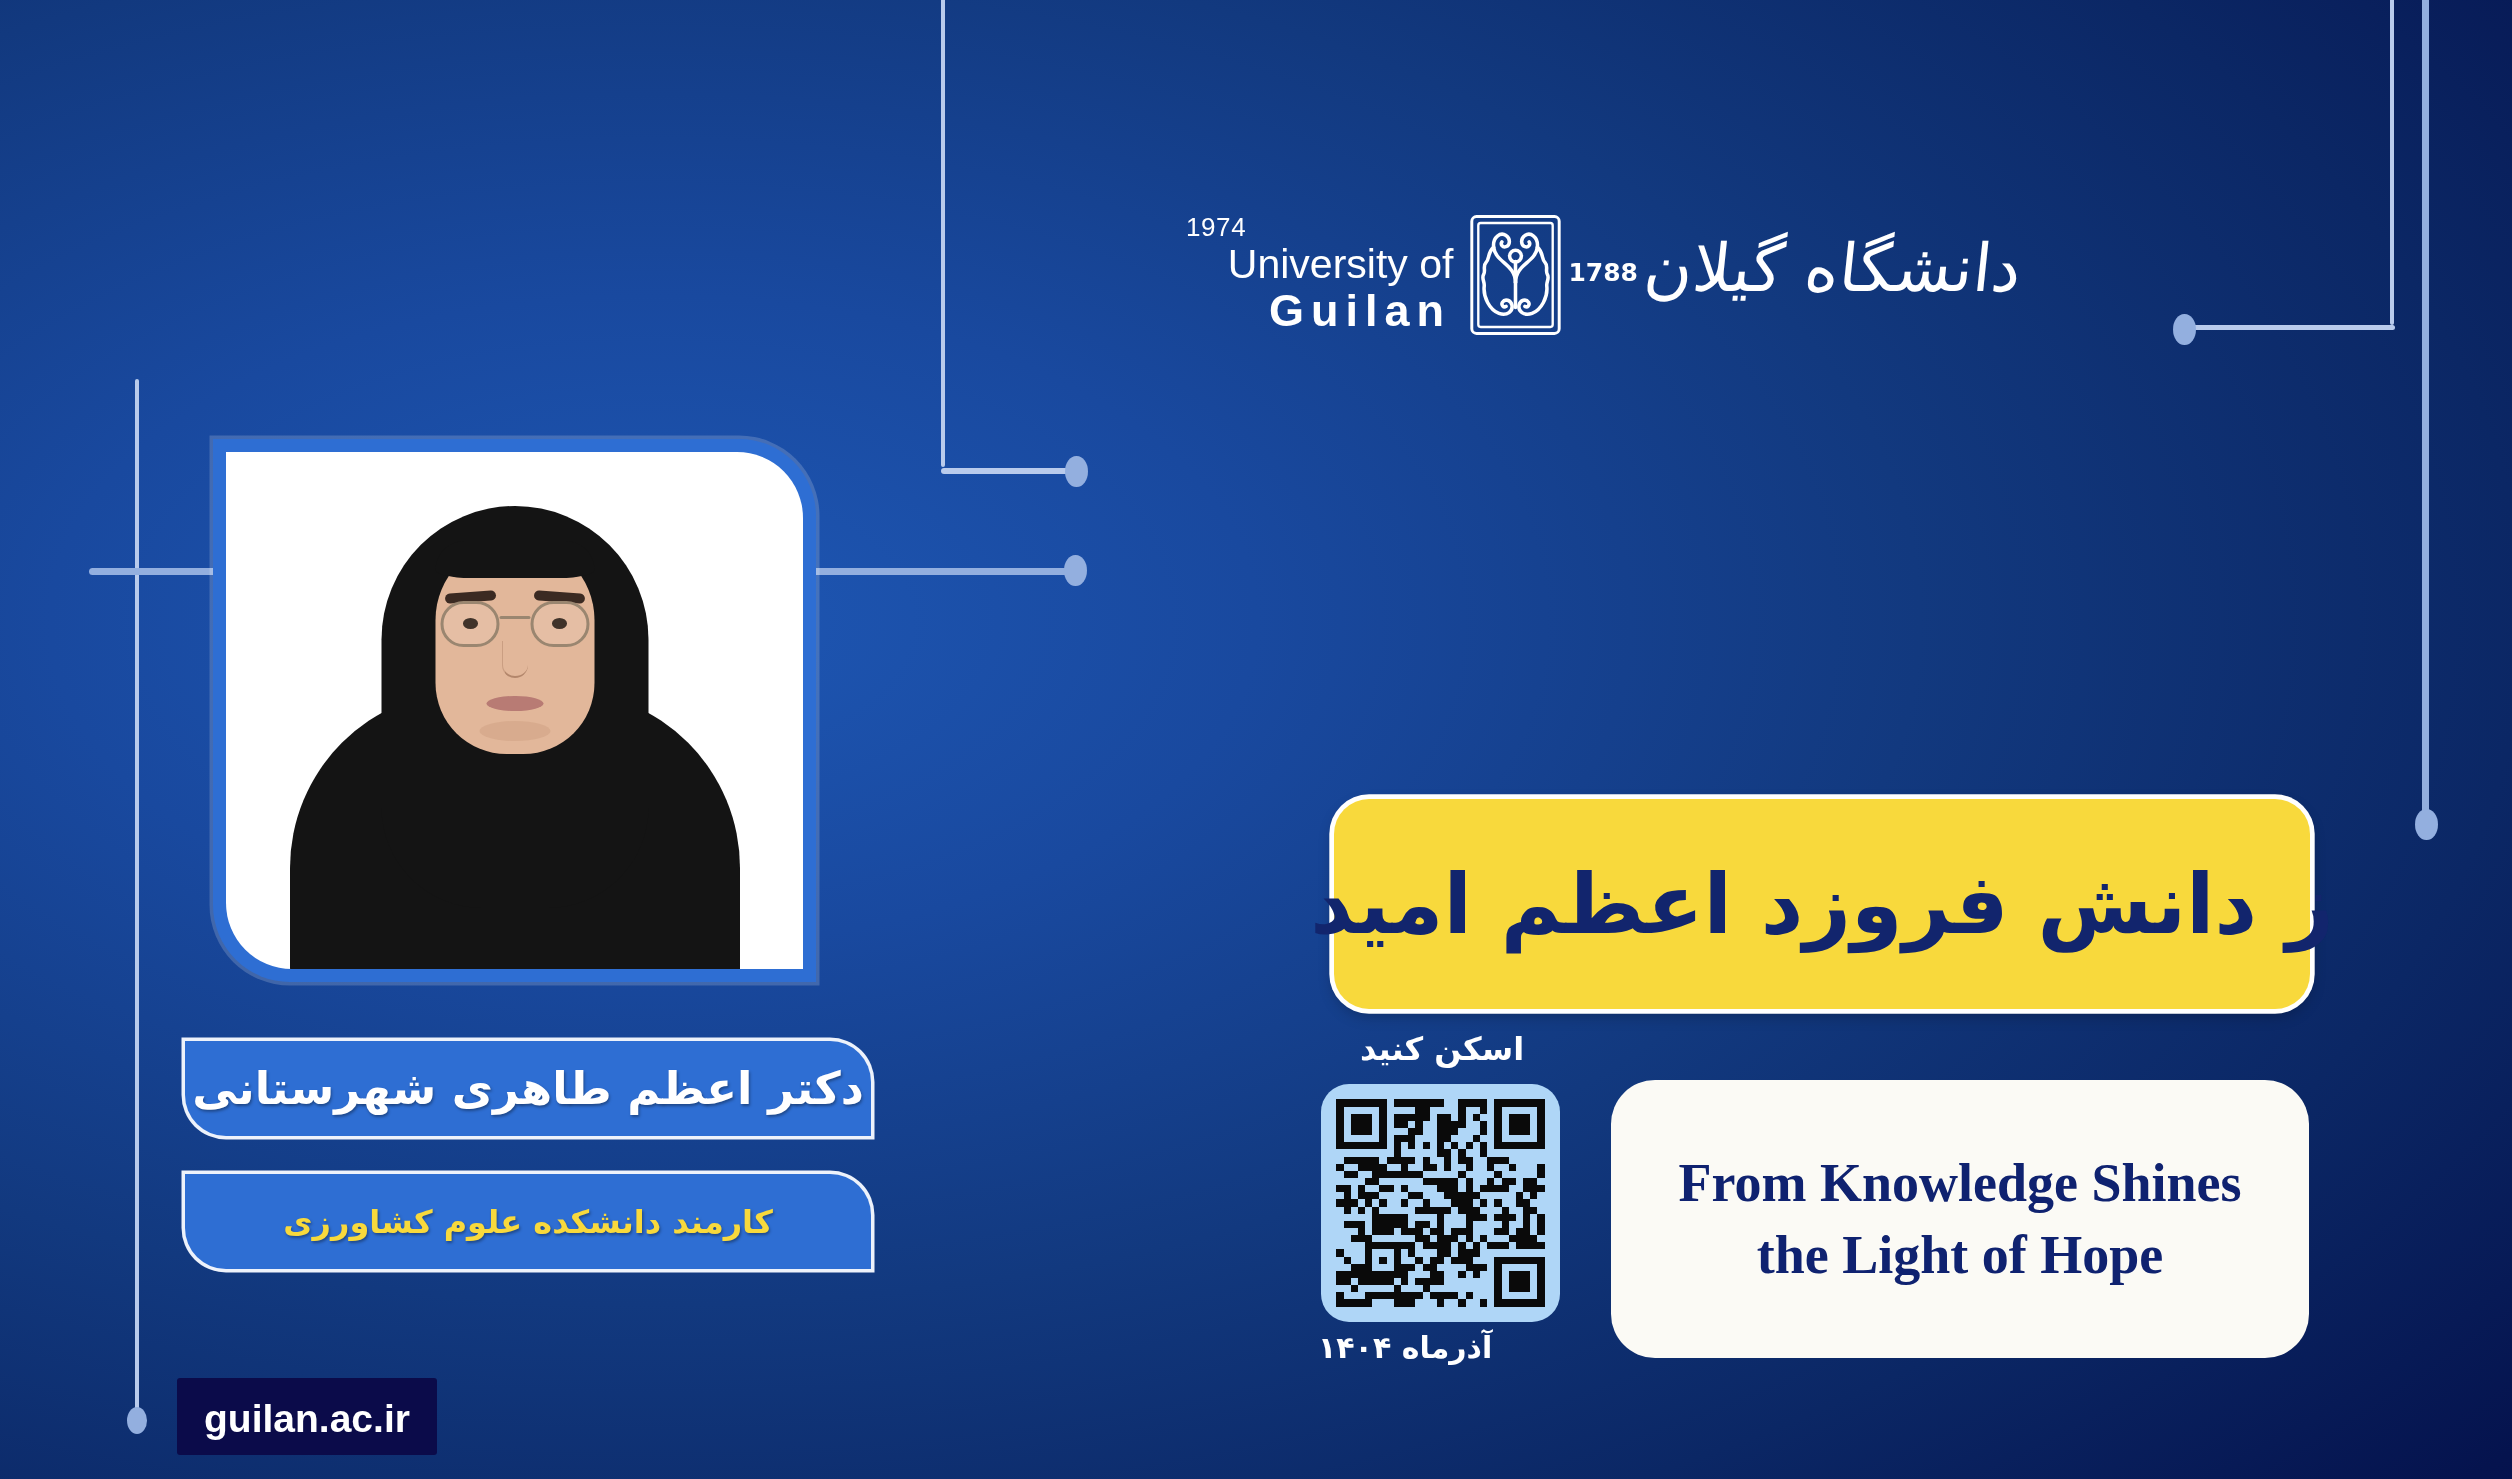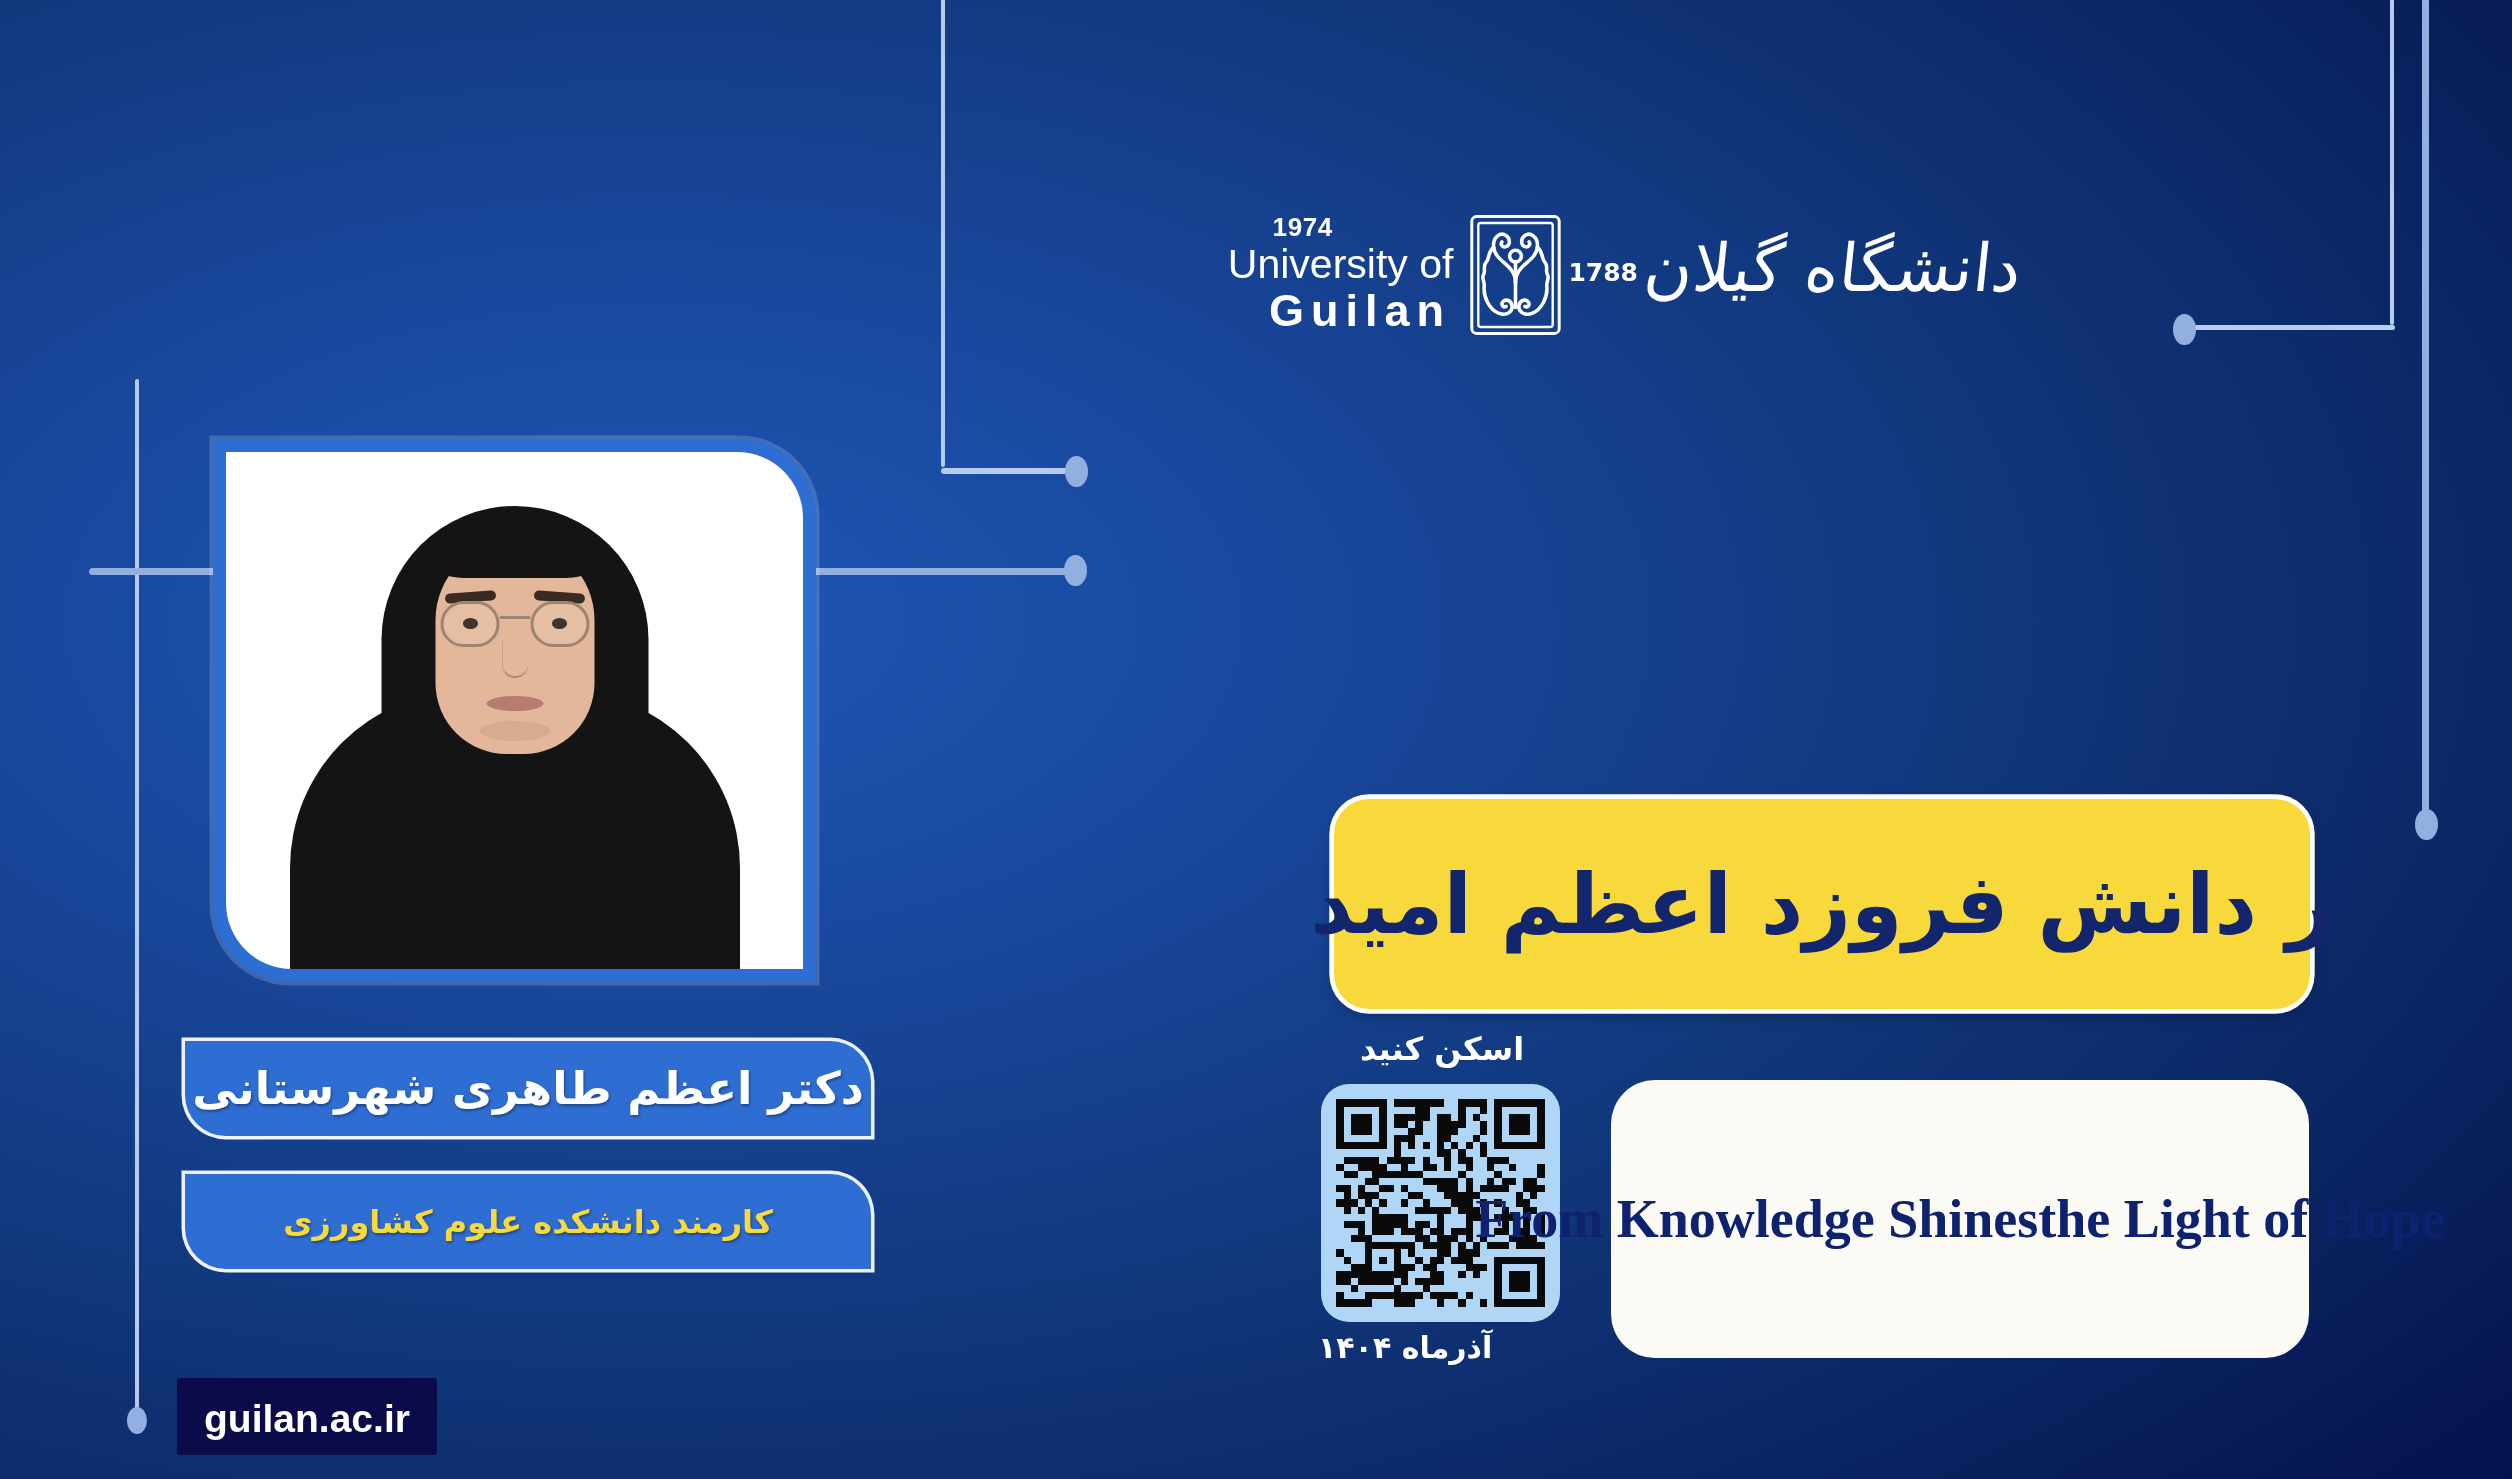--- a/index.html
+++ b/index.html
@@ -45,22 +45,22 @@
     position:absolute; left:1186px; top:195px;
     width:893px; height:160px;
     display:flex; align-items:center; justify-content:flex-start;
     direction:ltr;
   }
   #logo-en{
     width:278px; text-align:right; padding-right:10.6px;
     color:#FFFFFF; font-family:"Liberation Sans",sans-serif;
   }
   #logo-year{
-    font-size:26px; font-weight:700; letter-spacing:0.6px;
-    line-height:1; margin-bottom:4px; text-align:center;
+    font-size:26px; font-weight:400; letter-spacing:0.6px;
+    line-height:1; margin-bottom:4px; text-align:left;
     padding-right:34px;
   }
   #logo-univ{
     font-size:41px; font-weight:400; line-height:1.02;
     text-align:right;
   }
   #logo-guilan{
     font-size:45px; font-weight:700; line-height:1.1;
     letter-spacing:7px; text-align:right; padding-right:2.4px;
   }
@@ -253,21 +253,21 @@
     width:248px; text-align:left;
     color:#FFFFFF; font-family:"DejaVu Sans",sans-serif;
     font-weight:700; font-size:30px;
   }
 
   
   #en-card{
     position:absolute; left:1611px; top:1080px;
     width:698px; height:278px;
     background:#FBFAF5; border-radius:44px;
-    display:flex; flex-direction:row;
+    display:flex; flex-direction:column;
     align-items:center; justify-content:center;
     direction:ltr; padding:12px 24px;
   }
   #en-card div{
     color:#0F2270; font-family:"Liberation Serif","DejaVu Serif",serif;
     font-weight:700; font-size:54px; line-height:1.34;
     white-space:nowrap; text-align:center;
   }
 </style>
 </head>

